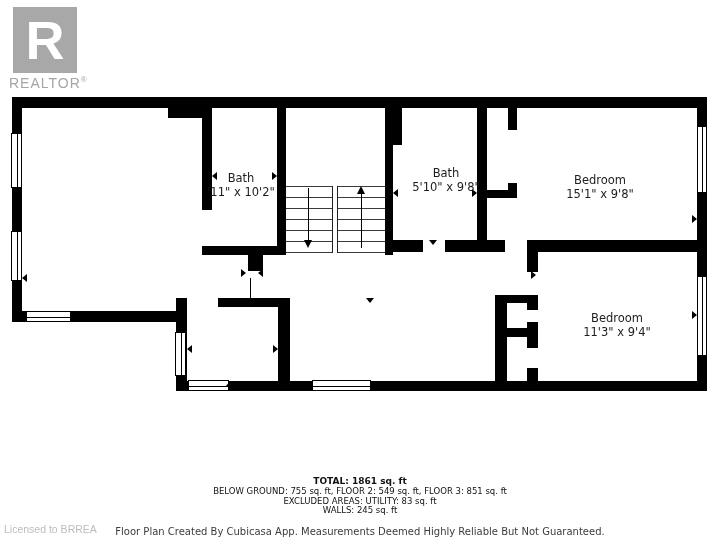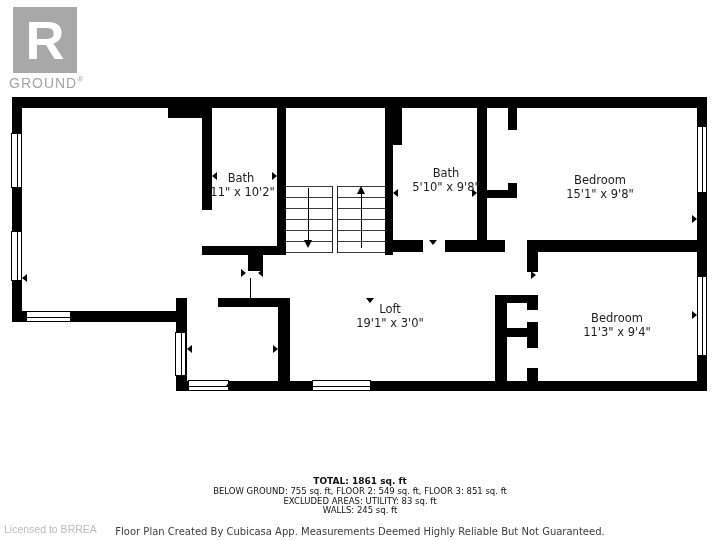--- a/index.html
+++ b/index.html
@@ -44,21 +44,21 @@
             font-family:"Liberation Sans",sans-serif;}
 </style>
 </head>
 <body>
 
 <div class="canvas">
 
   <div class="logo-box">
     <span>R</span>
   </div>
-  <div class="logo-text"><span>GROUND</span><sup>®</sup></div>
+  <div class="logo-text"><span>REALTOR</span><sup>®</sup></div>
 
   <div class="wall" style="left:12px;top:97px;width:695px;height:11px"></div>
   <div class="wall" style="left:168px;top:108px;width:36px;height:10px"></div>
   <div class="wall" style="left:12px;top:97px;width:10px;height:225px"></div>
   <div class="wall" style="left:697px;top:97px;width:10px;height:294px"></div>
   <div class="wall" style="left:12px;top:311px;width:175px;height:11px"></div>
   <div class="wall" style="left:176px;top:298px;width:11px;height:93px"></div>
   <div class="wall" style="left:176px;top:381px;width:531px;height:10px"></div>
 
   <div class="wall" style="left:202px;top:108px;width:10px;height:102px"></div>
@@ -140,24 +140,20 @@
     <div>'11" x 10'2"</div>
   </div>
   <div class="room-label" style="left:446px;top:180px">
     <div>Bath</div>
     <div>5'10" x 9'8"</div>
   </div>
   <div class="room-label" style="left:600px;top:187px">
     <div>Bedroom</div>
     <div>15'1" x 9'8"</div>
   </div>
-  <div class="room-label" style="left:390px;top:316px">
-    <div>Loft</div>
-    <div>19'1" x 3'0"</div>
-  </div>
   <div class="room-label" style="left:617px;top:325px">
     <div>Bedroom</div>
     <div>11'3" x 9'4"</div>
   </div>
 
   <div class="summary">
     <div class="total">TOTAL: 1861 sq. ft</div>
     <div>BELOW GROUND: 755 sq. ft, FLOOR 2: 549 sq. ft, FLOOR 3: 851 sq. ft</div>
     <div>EXCLUDED AREAS: UTILITY: 83 sq. ft</div>
     <div>WALLS: 245 sq. ft</div>

